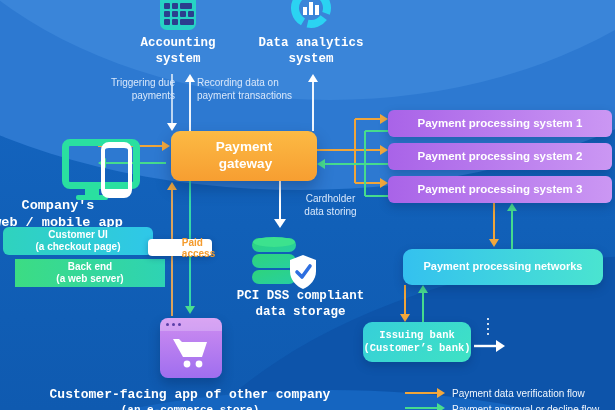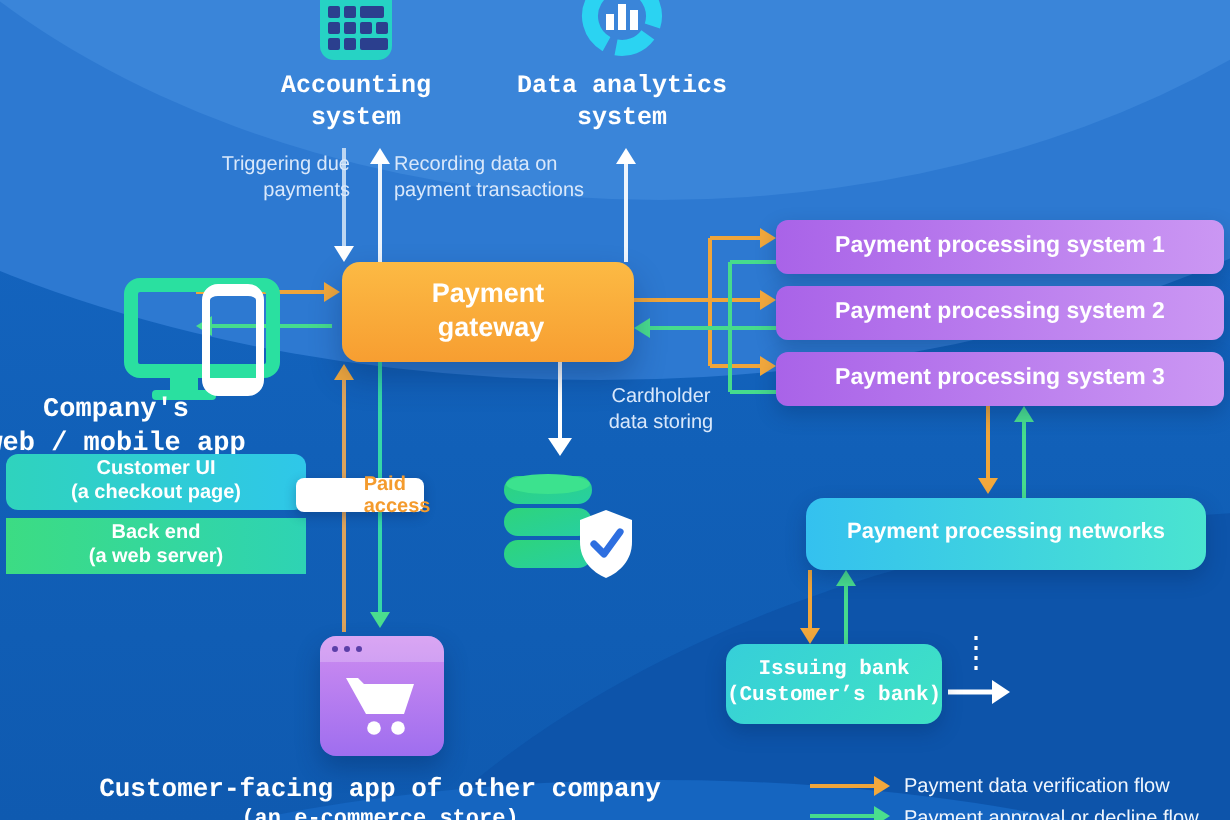--- a/index.html
+++ b/index.html
@@ -20,21 +20,21 @@
   .gateway{left:171px;top:131px;width:146px;height:50px;border-radius:9px;font-size:13.5px;
            background:linear-gradient(180deg,#fcba44,#f79e31);box-shadow:0 8px 16px rgba(3,30,75,.3);text-align:right;}
   .psys{left:388px;width:224px;height:27px;border-radius:6px;font-size:11.5px;
         background:linear-gradient(90deg,#a963e8,#cb97f3);box-shadow:0 4px 10px rgba(3,30,75,.25);}
   .networks{left:403px;top:249px;width:200px;height:36px;border-radius:9px;font-size:11px;
         background:linear-gradient(90deg,#34c1ef,#4ae4d0);box-shadow:0 4px 10px rgba(3,30,75,.25);}
   .bank{top:322px;width:108px;height:40px;border-radius:9px;font-size:10.5px;
         background:linear-gradient(135deg,#36cfd9,#3fe2c4);box-shadow:0 4px 10px rgba(3,30,75,.25);font-family:Liberation Mono, monospace;}
   .cui{left:3px;top:227px;width:150px;height:28px;border-radius:6px;font-size:10px;
        background:linear-gradient(90deg,#2fd3bd,#2fc7e9);}
-  .bke{left:3px;top:259px;width:150px;height:28px;border-radius:0;font-size:10px;
+  .bke{left:15px;top:259px;width:150px;height:28px;border-radius:0;font-size:10px;
        background:linear-gradient(90deg,#3cdc83,#2ed3b4);}
   .paid{left:148px;top:239px;width:64px;height:17px;background:#fff;border-radius:4px;
         color:#f49b2d;font-size:10px;font-weight:bold;display:flex;align-items:center;justify-content:center;
         box-shadow:0 2px 6px rgba(3,30,75,.3);padding-left:37px;}
   .accticon{left:160px;top:0;width:36px;height:30px;background:#26d3c4;border-radius:0 0 7px 7px;}
   .cell{position:absolute;width:6px;height:6px;background:#2b3f8e;border-radius:1px;}
   .monitor{left:62px;top:139px;width:78px;height:50px;border:7px solid #2ae0a0;border-radius:8px;}
   .stand1{left:85px;top:189px;width:14px;height:6px;background:#2ae0a0;}
   .stand2{left:76px;top:195px;width:32px;height:5px;background:#2ae0a0;border-radius:2px;}
   .phone{left:101px;top:142px;width:31px;height:56px;border:4px solid #fff;border-bottom-width:9px;border-top-width:6px;border-radius:8px;}
@@ -168,20 +168,22 @@
     </defs>
     <rect x="4" y="5" width="44" height="14" rx="7" fill="url(#gdb)"></rect>
     <rect x="4" y="21" width="44" height="14" rx="7" fill="url(#gdb)"></rect>
     <rect x="4" y="37" width="44" height="14" rx="7" fill="url(#gdb)"></rect>
     <ellipse cx="26" cy="9" rx="21" ry="5" fill="#3ce28e"></ellipse>
     <g transform="translate(40,22)">
       <path d="M15 0 L28 5 V16 C28 25 22 31 15 34 C8 31 2 25 2 16 V5 Z" fill="#ffffff"></path>
       <path d="M9 17 L14 22 L22 11" stroke="#2e6fe0" stroke-width="3.6" fill="none" stroke-linecap="round" stroke-linejoin="round"></path>
     </g>
   </svg>
+  <div class="lbl" style="left:213px;top:289px;width:175px;font-size:12.5px">PCI DSS compliant
+data storage</div>
 
   <div class="node box psys" style="top:110px">
     <span>Payment processing system 1</span>
   </div>
   <div class="node box psys" style="top:143px">
     <span>Payment processing system 2</span>
   </div>
   <div class="node box psys" style="top:176px">
     <span>Payment processing system 3</span>
   </div>

